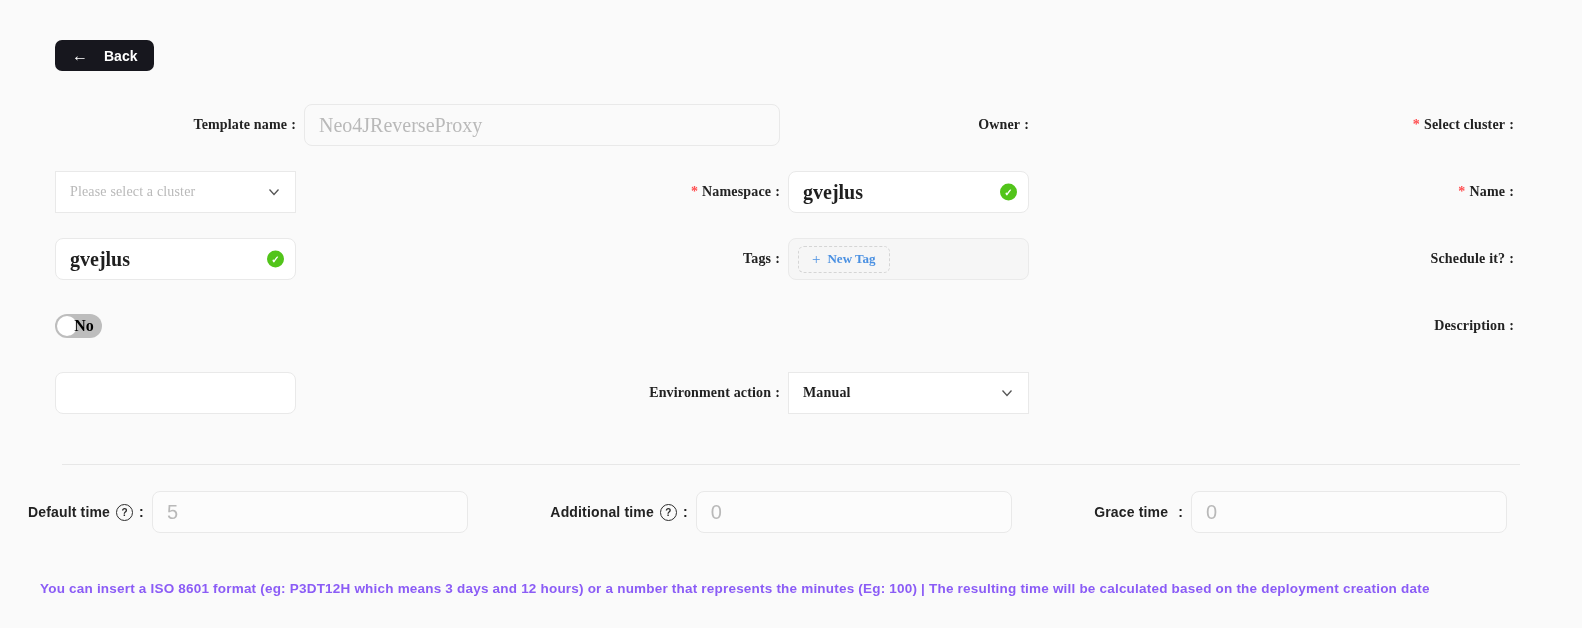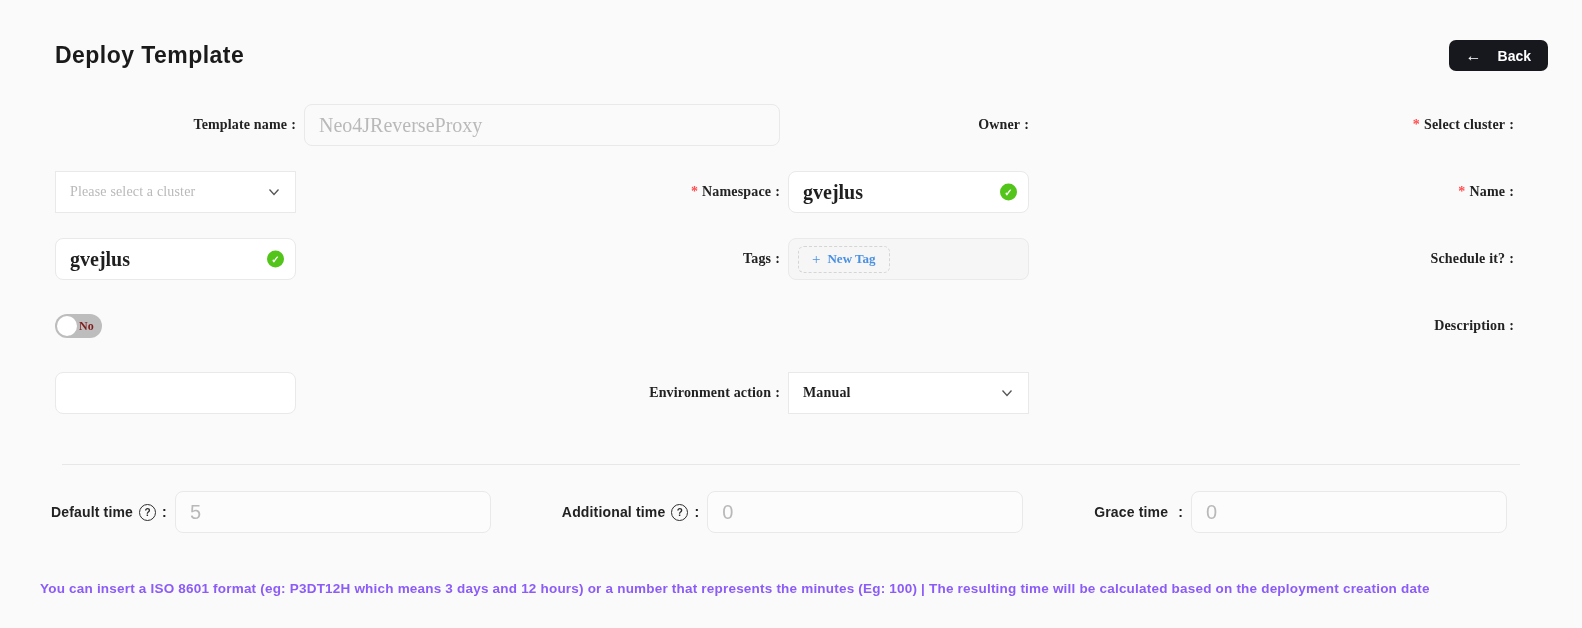--- a/index.html
+++ b/index.html
@@ -75,26 +75,26 @@
 
   
   .toggle-cell { height:42px; display:flex; align-items:center; }
   .toggle {
     position:relative; width:47px; height:24px; border-radius:12px; background:#bdbdbd; cursor:pointer;
   }
   .toggle .knob {
     position:absolute; left:2px; top:2px; width:20px; height:20px; border-radius:50%; background:#fff;
   }
   .toggle .state { position:absolute; right:8px; top:50%; transform:translateY(-50%);
-    color:#7f1d1d; font-size:12px; font-weight:700; }
+    color:#000000; font-size:16px; font-weight:700; }
 
   
   .divider { margin:50px 62px 0 62px; border-top:1px solid #e7e7e7; }
   .time-row {
-    margin:26px 75px 0 51px; display:flex; justify-content:space-between; align-items:center;
+    margin:26px 75px 0 28px; display:flex; justify-content:space-between; align-items:center;
   }
   .time-group { display:flex; align-items:center; }
   .time-group .flabel { margin-right:8px; height:auto; gap:6px; }
   .help-circle {
     width:17px; height:17px; border:1.3px solid #2c2c2c; border-radius:50%;
     display:inline-flex; align-items:center; justify-content:center;
     font-size:10px; font-weight:700; color:#2c2c2c; cursor:pointer;
   }
   .time-input { width:316px; padding-right:14px; background:#fcfcfc; }
 
@@ -102,21 +102,20 @@
     margin-top:48px; text-align:left; font-size:13.5px; font-weight:600; color:#8b5cf6;
     padding:0 40px; letter-spacing:.015em;
   }
 </style>
 </head>
 <body>
 
 <div class="page">
 
   <div class="header">
-    <div class="page-title">Deploy Template</div>
     <button class="back-btn">
       <span class="arrow">←</span>
       <span>Back</span>
     </button>
   </div>
 
   <div class="form-grid">
 
     <div class="flabel">
       <span>Template name</span>

